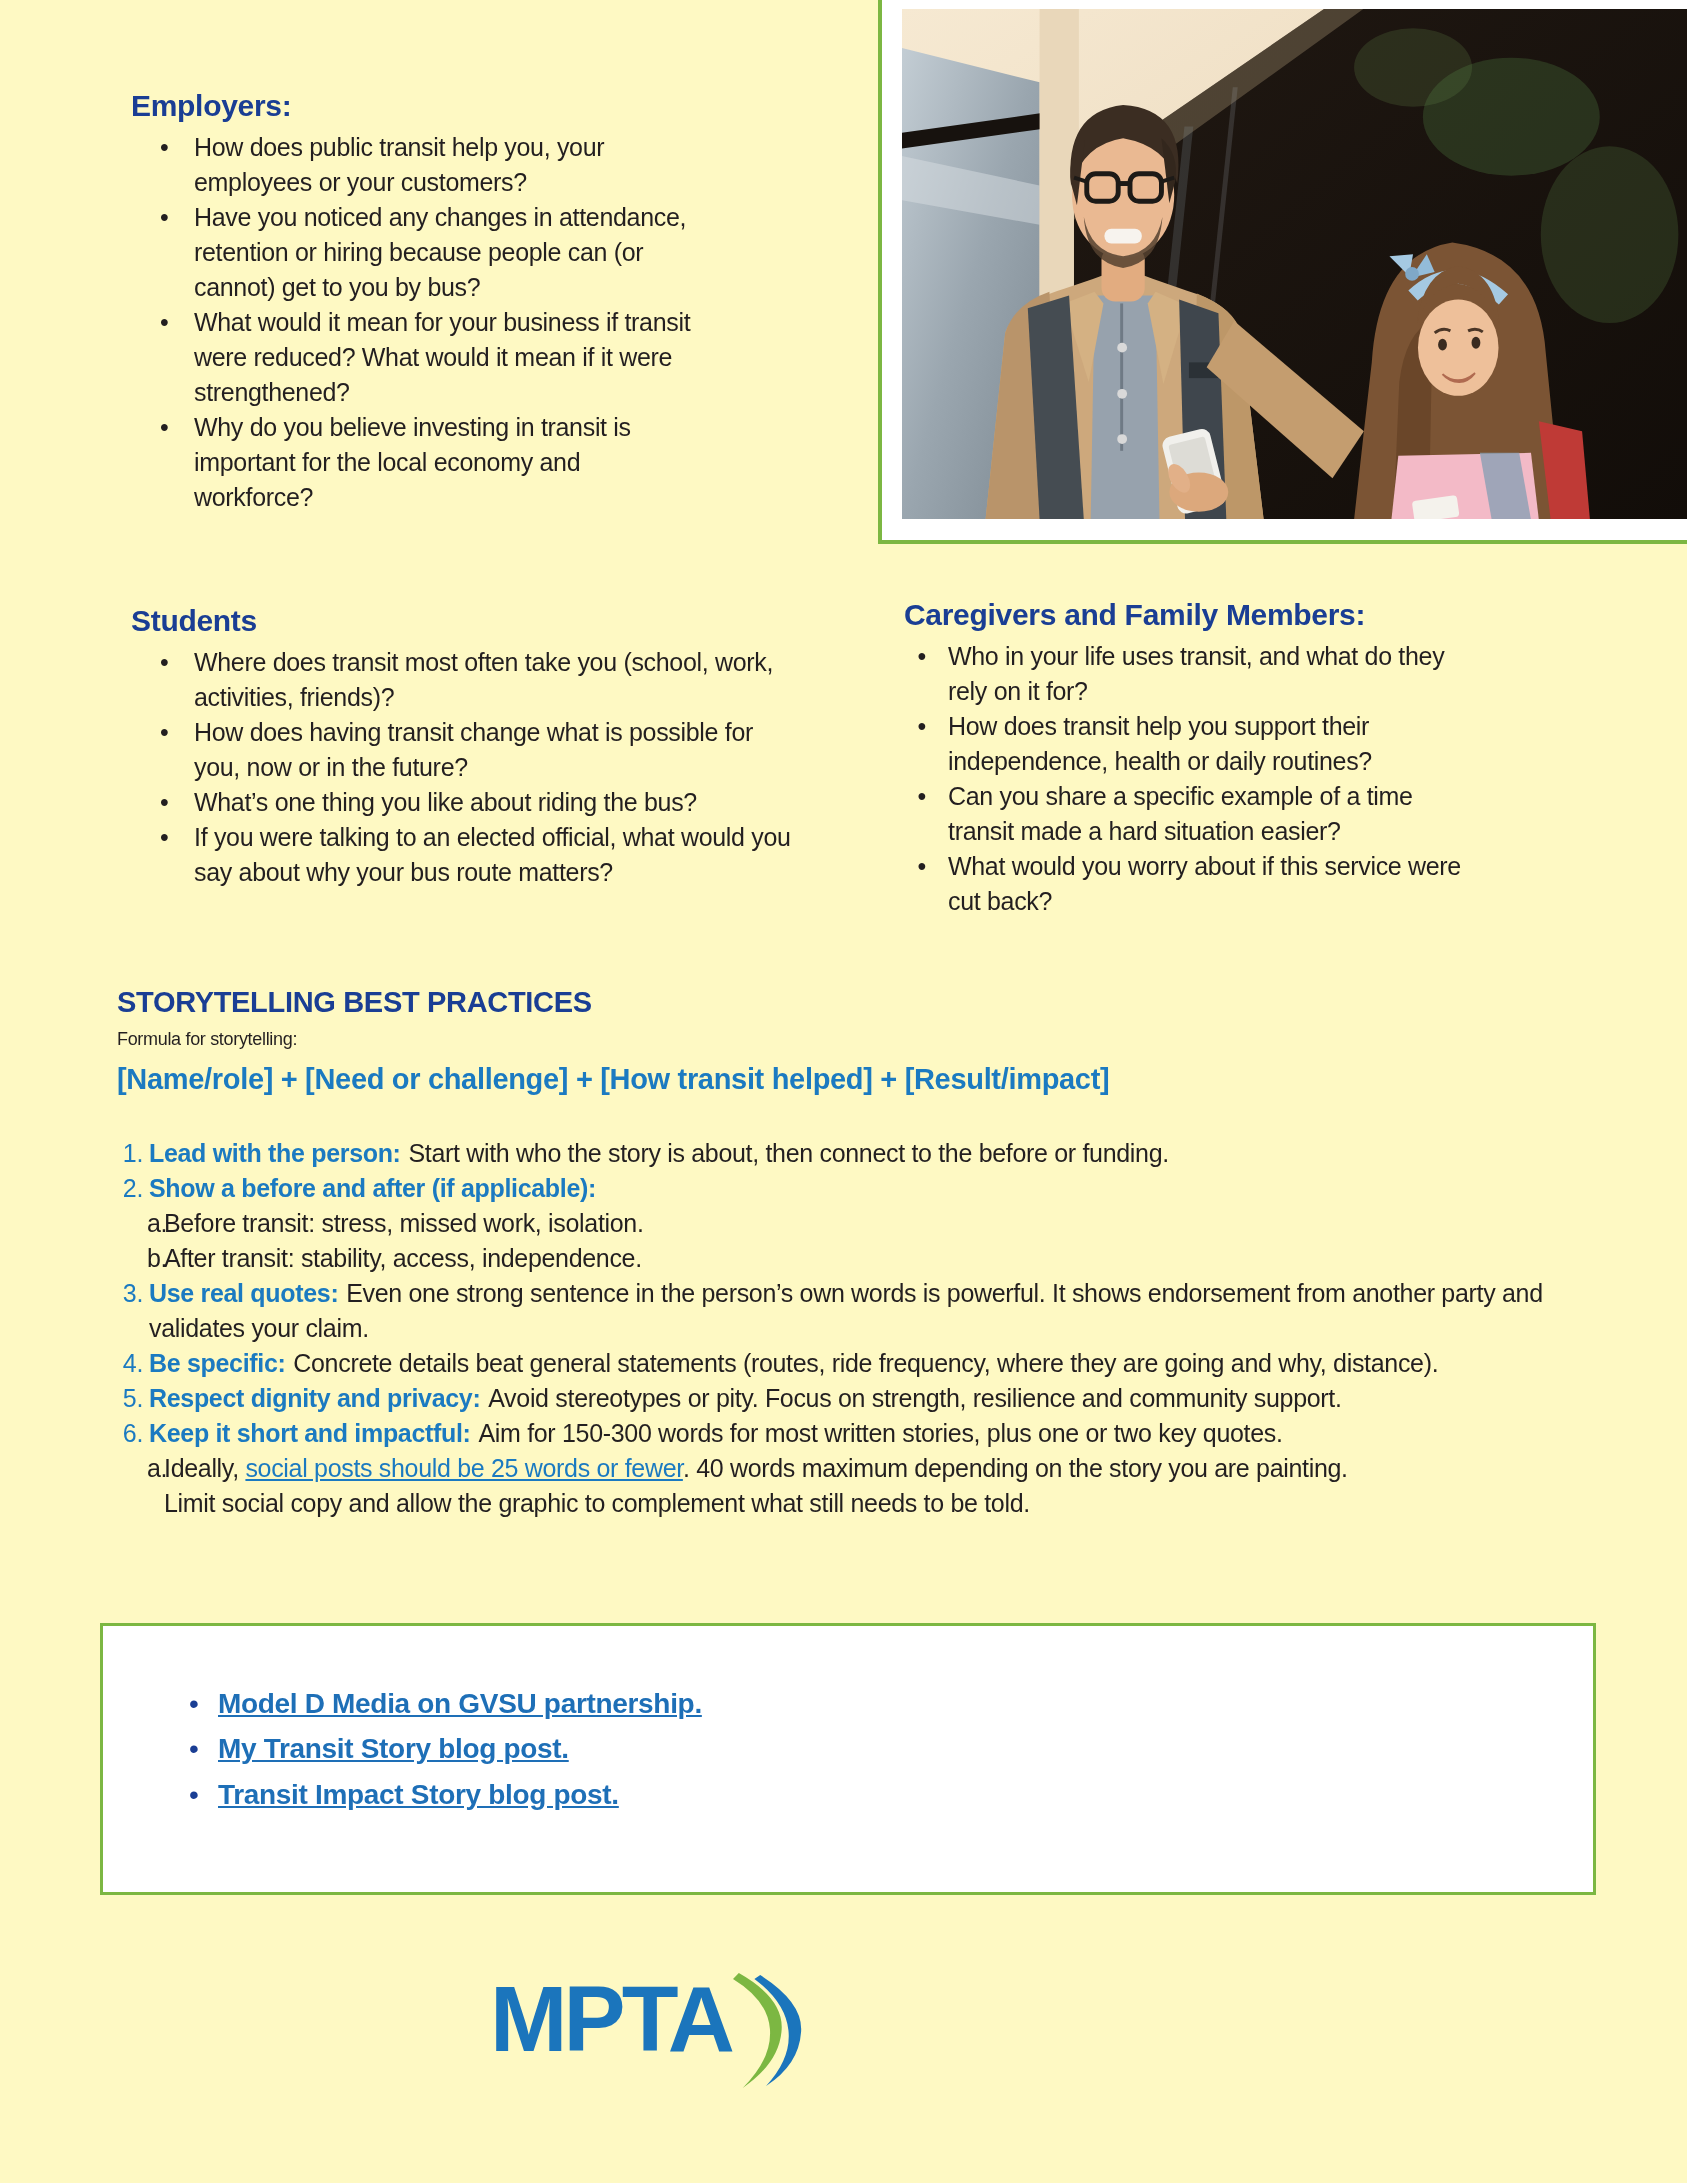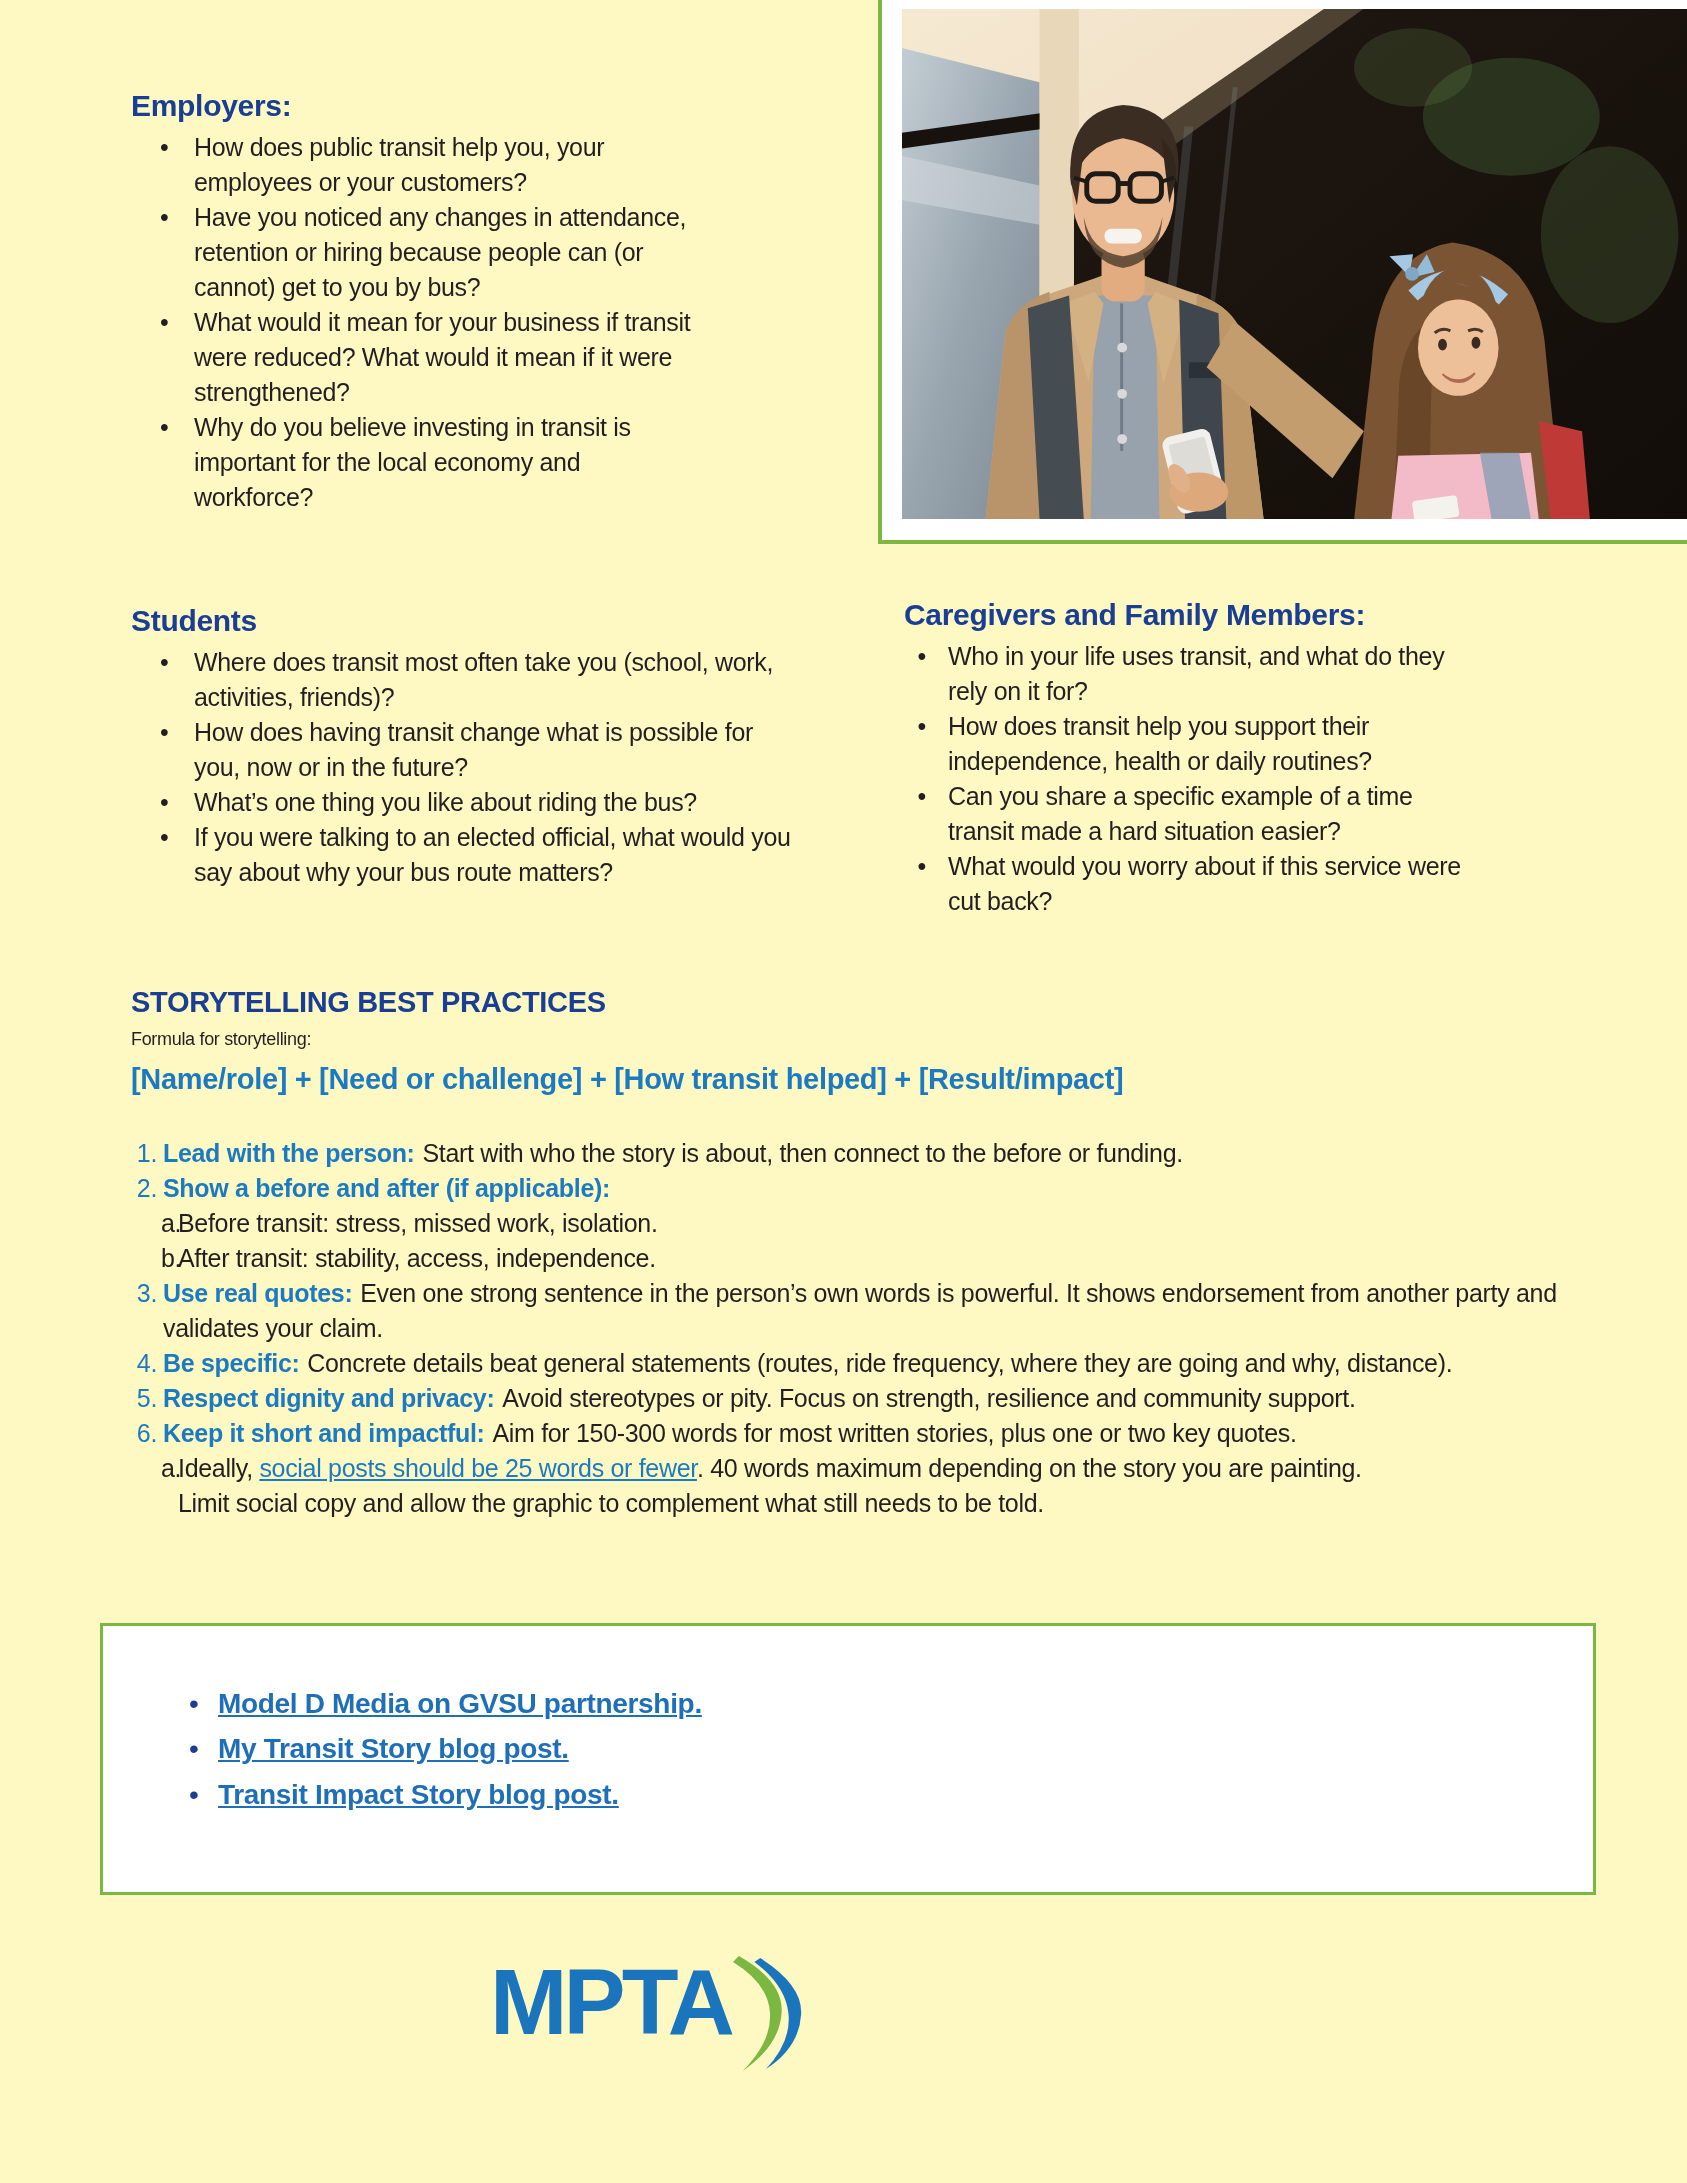--- a/index.html
+++ b/index.html
@@ -27,21 +27,21 @@
   .qsec li{ position:relative; }
   .qsec .b{ position:absolute; font-size:25px; }
   #sec-employers{ left:131px; top:89px;  width:563px; }
   #sec-students { left:131px; top:604px; width:670px; }
   #sec-caregivers{ left:904px; top:598px; width:568px; }
   #sec-employers li, #sec-students li{ padding-left:63px; }
   #sec-employers .b, #sec-students .b{ left:29px; }
   #sec-caregivers li{ padding-left:44px; }
   #sec-caregivers .b{ left:13.6px; }
   
-  #best-practices{ position:absolute; left:131px; top:986px; width:1475px; }
+  #best-practices{ position:absolute; left:117px; top:986px; width:1475px; }
   #best-practices h2{ font-size:29px; font-weight:700; color:var(--navy); }
   .formula-label{ font-size:18px; line-height:41px; color:var(--body); }
   .formula{ font-size:29px; font-weight:700; color:var(--blue); line-height:39px; }
   .bp-list{ margin-top:37px; font-size:25px; line-height:35px; width:1449px; }
   .bp-item{ position:relative; padding-left:32px; }
   .bp-item .num{ position:absolute; left:5.8px; color:var(--blue); }
   .bp-item .lead{ font-weight:700; color:var(--blue); margin-right:7.8px; }
   .bp-sub{ position:relative; padding-left:47px; }
   .bp-sub .letter{ position:absolute; left:30px; }
   .inline-link{ color:var(--blue); text-decoration:underline; cursor:pointer; }
@@ -51,21 +51,21 @@
     position:absolute; left:100px; top:1623px; width:1496px; height:272px;
     border:3.9px solid var(--green); background:#fff; padding:47px 29px 0 31px;
   }
   #examples-box h2{ font-size:29px; font-weight:700; color:var(--navy); letter-spacing:-0.01em;}
   #examples-box ul{ list-style:none; margin-top:13.6px; font-size:28px; line-height:33px; }
   #examples-box li{ position:relative; padding-left:84px; margin-bottom:12.6px; }
   #examples-box .b{ position:absolute; left:55px; color:var(--navy); font-size:28px; }
   #examples-box a{ color:var(--link); font-weight:700; text-decoration:underline; cursor:pointer; }
   
   #footer{ position:absolute; left:490px; top:1952px; display:flex; align-items:flex-start; }
-  .logo{ display:flex; align-items:flex-start; }
+  .logo{ display:flex; align-items:flex-start;margin-top:17px; }
   .logo-text{
     font-size:93px; font-weight:700; color:var(--logo-blue);
     letter-spacing:-3.9px; line-height:101px;
   }
   .logo-swoosh{ margin-left:1.9px; margin-top:3.9px; }
   .contact{ margin-left:37px; font-size:25px; line-height:33px; color:#1c1b1a; padding-top:9.7px; letter-spacing:-0.01em;}
 </style>
 </head>
 <body>
 

